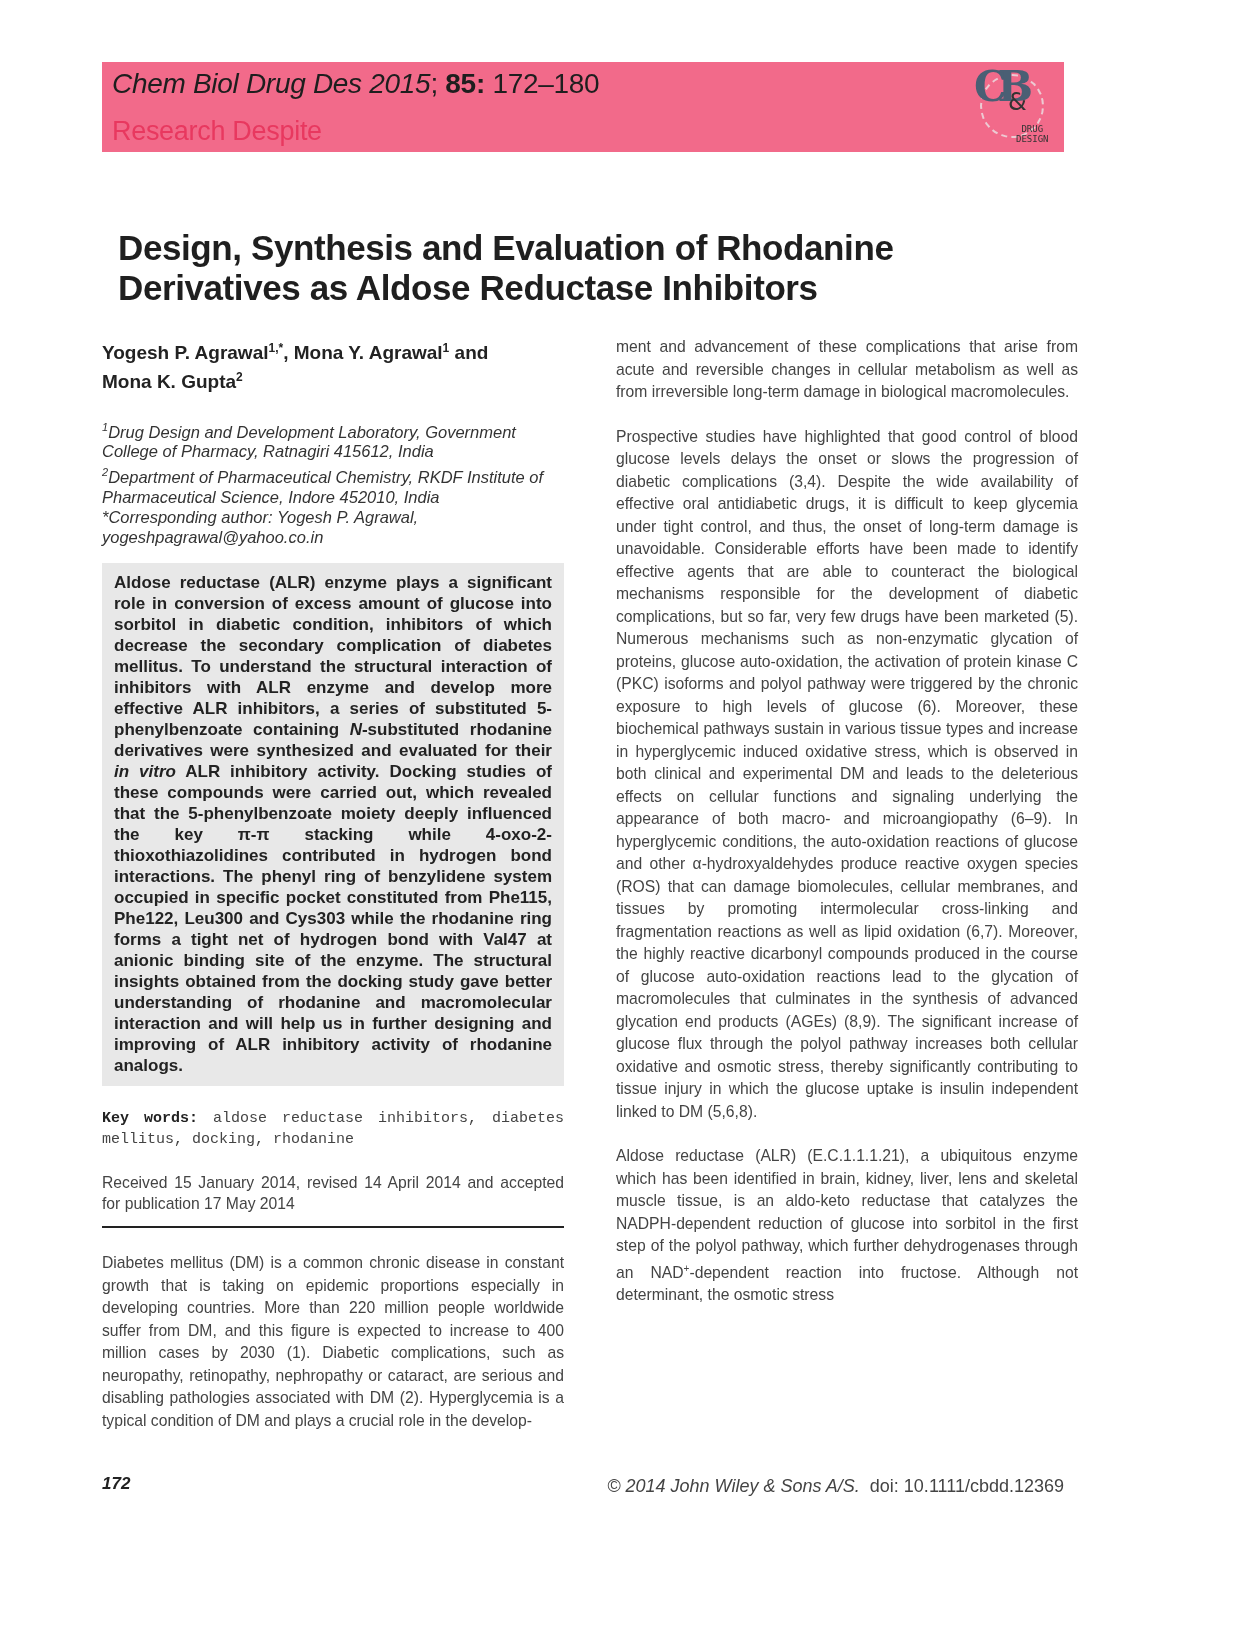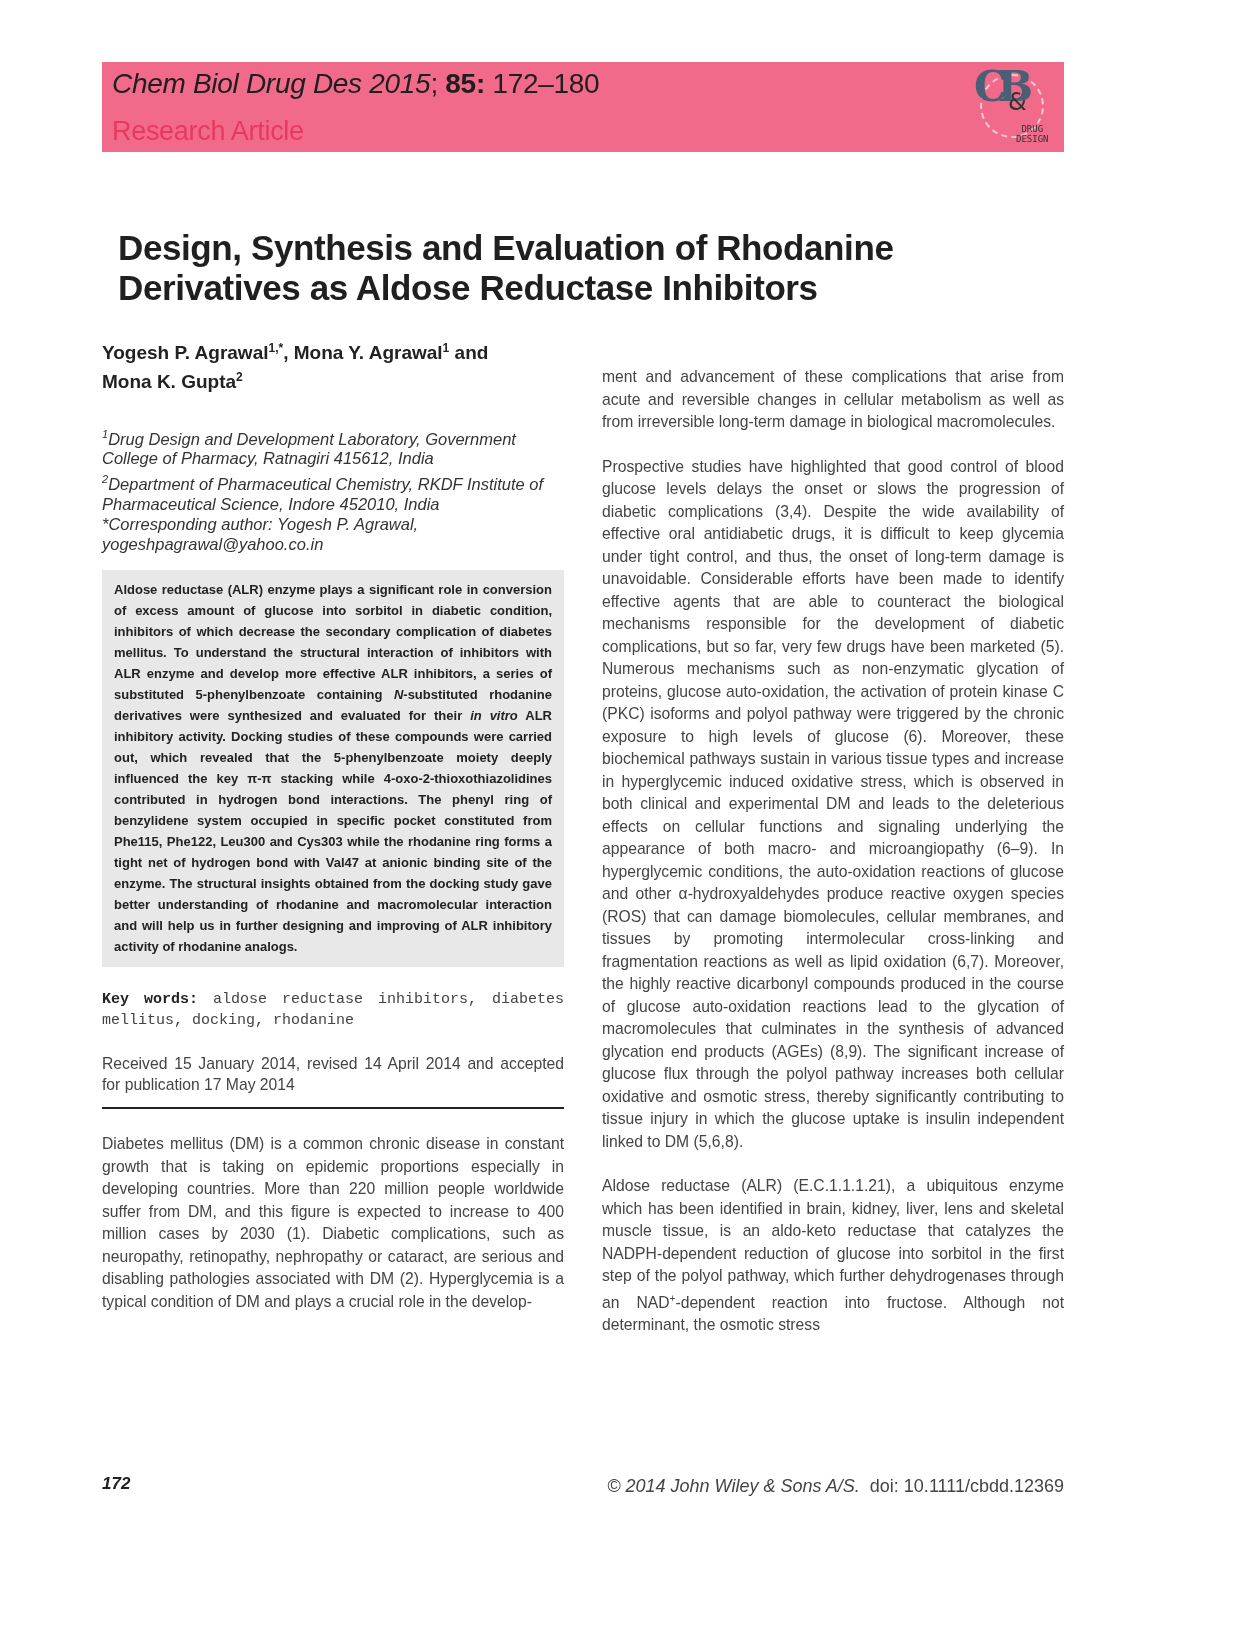--- a/index.html
+++ b/index.html
@@ -18,45 +18,45 @@
               color: #4a5f74; font-family: "DejaVu Serif", serif; line-height: 1; letter-spacing: -10px; }
   .logo .amp { position: absolute; left: 36px; top: 22px; font-size: 24px; color: #333;
                font-family: "DejaVu Sans", sans-serif; }
   .logo .drug { position: absolute; left: 44px; top: 58px; font-size: 9px; color: #333; line-height: 10px;
                 text-align: center; font-family: "DejaVu Sans Mono", monospace; }
   .logo .ring { position: absolute; left: 8px; top: 8px; width: 60px; height: 60px; border-radius: 50%;
                 border: 2px dashed rgba(235,235,235,0.75); }
   .title { position: absolute; left: 102px; top: 212px; width: 900px; font-size: 35px; font-weight: bold;
            line-height: 40px; color: #1f1f1f; letter-spacing: -0.4px; }
   .col-left { position: absolute; left: 102px; top: 336px; width: 462px; }
-  .col-right { position: absolute; left: 602px; top: 336px; width: 462px; margin-top: 30px; }
+  .col-right { position: absolute; left: 616px; top: 336px; width: 462px; }
   .authors { font-size: 19px; font-weight: bold; line-height: 24px; color: #222; }
   .authors sup { font-size: 12px; }
-  .affil { margin-top: 29px; font-size: 16.5px; font-style: italic; line-height: 20.3px; color: #333; }
+  .affil { margin-top: 22px; font-size: 16.5px; font-style: italic; line-height: 20.3px; color: #333; }
   .affil sup { font-size: 11px; }
   .abstract { margin-top: 16px; background: #e8e8e8; padding: 9px 12px 10px 12px;
-              font-size: 13px; font-weight: bold; line-height: 21px; color: #222; text-align: justify; }
+              font-size: 17px; font-weight: bold; line-height: 21px; color: #222; text-align: justify; }
   .abstract i { font-style: italic; }
   .keywords { margin-top: 22px; font-size: 15px; line-height: 21px; color: #444; text-align: justify; font-family: Liberation Mono, monospace; }
   .keywords b { color: #222; }
   .received { margin-top: 22px; font-size: 15.7px; line-height: 21px; color: #444; text-align: justify; }
   .rule { margin-top: 12px; height: 2px; background: #222; }
   .para { font-size: 15.7px; line-height: 22.5px; color: #444; text-align: justify; }
   .para + .para { margin-top: 22px; }
   .intro { margin-top: 24px; }
   .footer-page { position: absolute; left: 102px; top: 1474px; font-size: 17px; font-weight: bold; color: #222; font-style: italic; }
   .footer-doi { position: absolute; right: 177px; top: 1476px; font-size: 18px; color: #444; }
   .footer-doi i { font-style: italic; }
 </style>
 </head>
 <body>
 
 <div class="banner">
   <div class="journal"><i>Chem Biol Drug Des 2015</i><span>; </span><b>85:</b><span> 172–180</span></div>
-  <div class="type">Research Article</div>
+  <div class="type">Research Despite</div>
   <div class="logo">
     <div class="ring"></div>
     <div class="cb">CB</div>
     <div class="amp">&amp;</div>
     <div class="drug"><span>DRUG</span><br><span>DESIGN</span></div>
   </div>
 </div>
 
 <h1 class="title" style="margin:16px;">Design, Synthesis and Evaluation of Rhodanine Derivatives as Aldose Reductase Inhibitors</h1>
 

